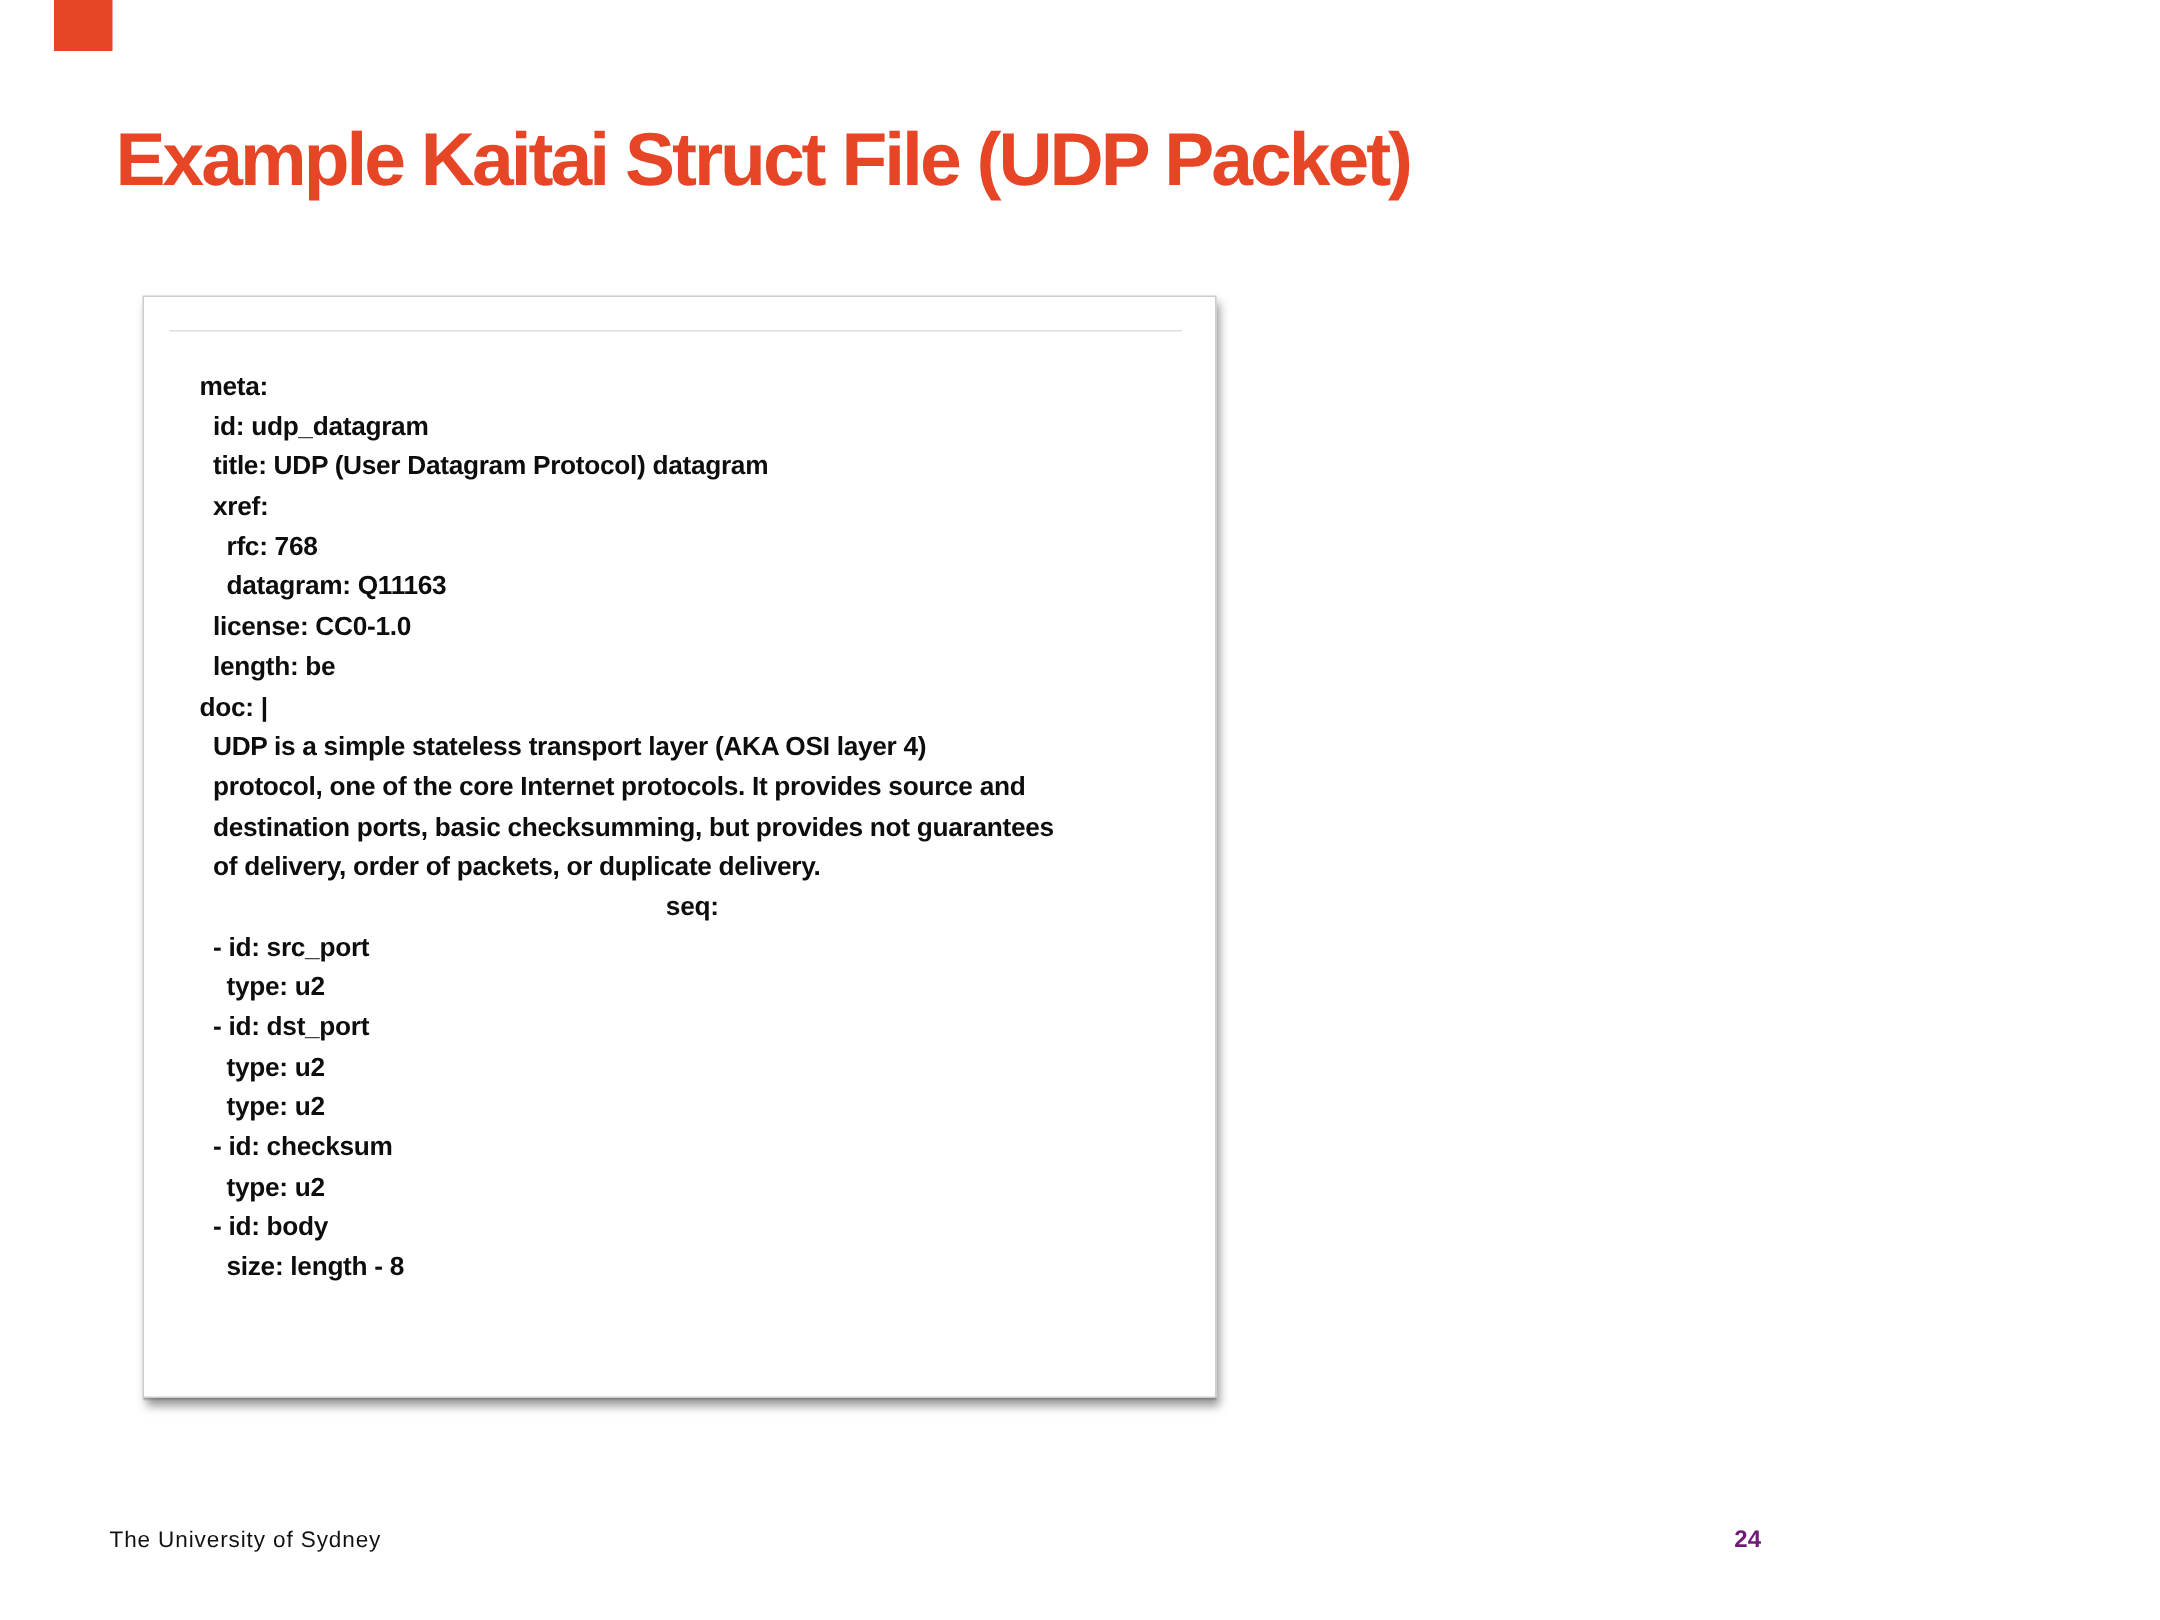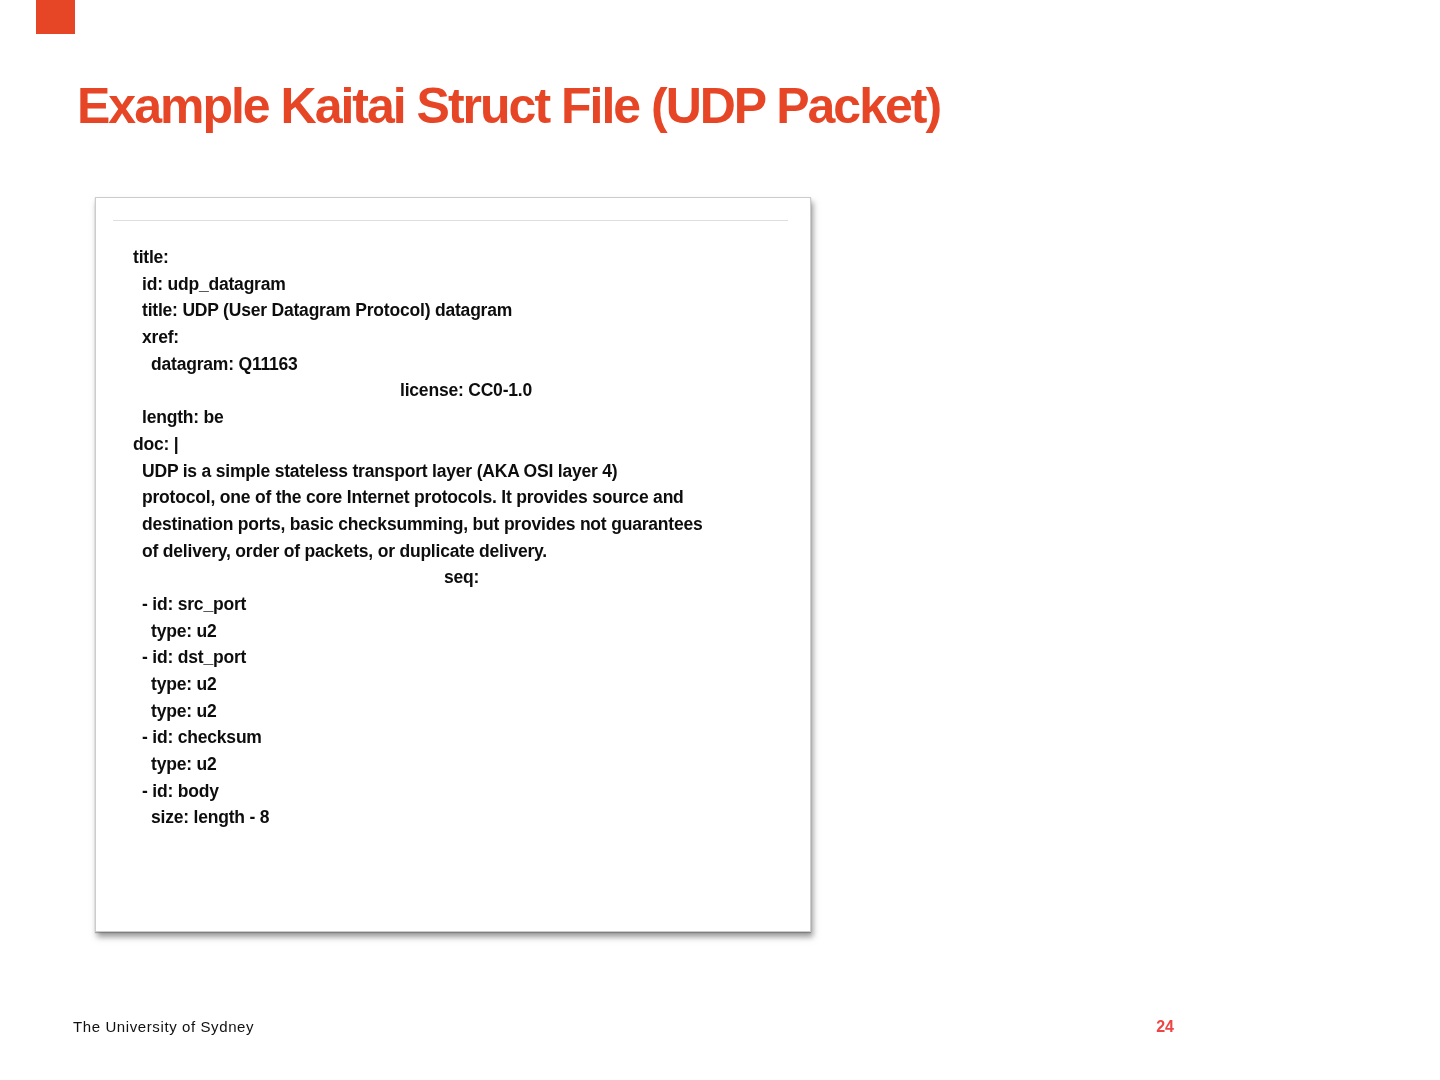--- a/index.html
+++ b/index.html
@@ -87,41 +87,42 @@
     font-size: 15px;
     letter-spacing: 0.6px;
     color: #111111;
   }
   .page-num {
     position: absolute;
     right: 62px;
     top: 0;
     font-size: 16px;
     font-weight: bold;
-    color: #ef4444;
+    color: #701a75;
   }
 </style>
 </head>
 <body>
 
 <div class="slide">
 
   <div class="corner-mark"></div>
 
   <h1 class="title">Example Kaitai Struct File (UDP Packet)</h1>
 
   <div class="code-card">
     <div class="card-rule"></div>
     <div class="code">
-      <div class="line" style="padding-left: 0px;">title:</div>
+      <div class="line" style="padding-left: 0px;">meta:</div>
       <div class="line" style="padding-left: 9px;">id: udp_datagram</div>
       <div class="line" style="padding-left: 9px;">title: UDP (User Datagram Protocol) datagram</div>
       <div class="line" style="padding-left: 9px;">xref:</div>
+      <div class="line" style="padding-left: 18px;">rfc: 768</div>
       <div class="line" style="padding-left: 18px;">datagram: Q11163</div>
-      <div class="line" style="padding-left: 9px; text-align: center;">license: CC0-1.0</div>
+      <div class="line" style="padding-left: 9px;">license: CC0-1.0</div>
       <div class="line" style="padding-left: 9px;">length: be</div>
       <div class="line" style="padding-left: 0px;">doc: |</div>
       <div class="line" style="padding-left: 9px;">UDP is a simple stateless transport layer (AKA OSI layer 4)</div>
       <div class="line" style="padding-left: 9px;">protocol, one of the core Internet protocols. It provides source and</div>
       <div class="line" style="padding-left: 9px;">destination ports, basic checksumming, but provides not guarantees</div>
       <div class="line" style="padding-left: 9px;">of delivery, order of packets, or duplicate delivery.</div>
       <div class="line" style="padding-left: 0px; text-align: center;">seq:</div>
       <div class="line" style="padding-left: 9px;">- id: src_port</div>
       <div class="line" style="padding-left: 18px;">type: u2</div>
       <div class="line" style="padding-left: 9px;">- id: dst_port</div>

